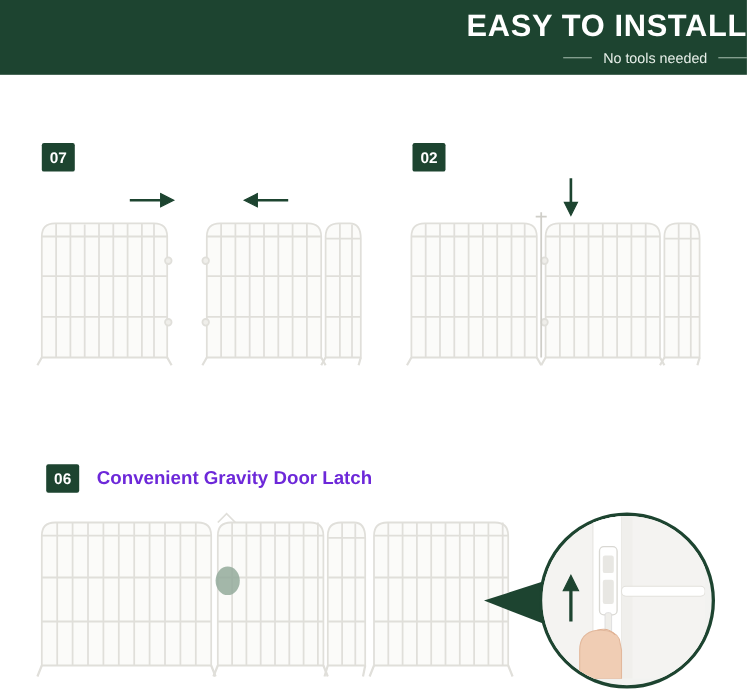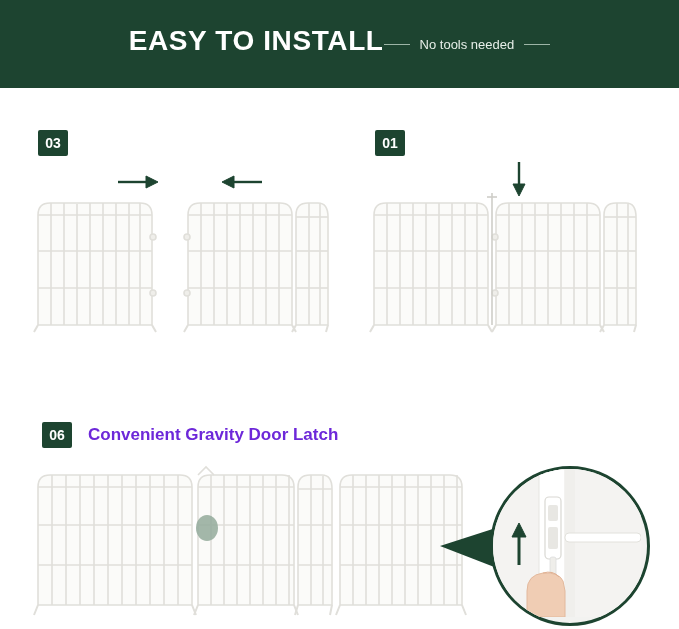--- a/index.html
+++ b/index.html
@@ -13,25 +13,26 @@
     font-family: "Liberation Sans", sans-serif;
     overflow: hidden;
     position: relative;
   }
 
   
   .header {
     position: absolute;
     left: 0; top: 0;
     width: 679px;
-    height: 88px;
+    height: 68px;
     background: #1d4430;
     box-sizing: border-box;
     display: flex;
-    align-items: center;
+    flex-direction: column;
+    align-items: flex-end;
     justify-content: center;
   }
   .header-title {
     color: #ffffff;
     font-size: 28px;
     font-weight: bold;
     letter-spacing: 0.6px;
     line-height: 30px;
     margin-bottom: 6px;
     text-align: center;
@@ -128,22 +129,22 @@
 
 <div class="header">
   <div class="header-title">EASY TO INSTALL</div>
   <div class="header-sub-wrap">
     <span class="header-rule"></span>
     <span class="header-subtitle">No tools needed</span>
     <span class="header-rule"></span>
   </div>
 </div>
 
-<div class="badge" id="badge-01">03</div>
-<div class="badge" id="badge-02">01</div>
+<div class="badge" id="badge-01">07</div>
+<div class="badge" id="badge-02">02</div>
 <div class="badge" id="badge-03">06</div>
 <div class="step3-title">Convenient Gravity Door Latch</div>
 
 <svg class="panel-svg" id="panel-group-1" width="300" height="150" viewBox="0 0 300 150">
   <defs>
     <g id="gridv"></g>
   </defs>
 
   <g stroke="#e0dfda" fill="none" stroke-width="1.6">
     <path d="M8 30 Q8 18 20 18 L110 18 Q122 18 122 30 L122 140 L8 140 Z" fill="#fbfbf9"></path>

